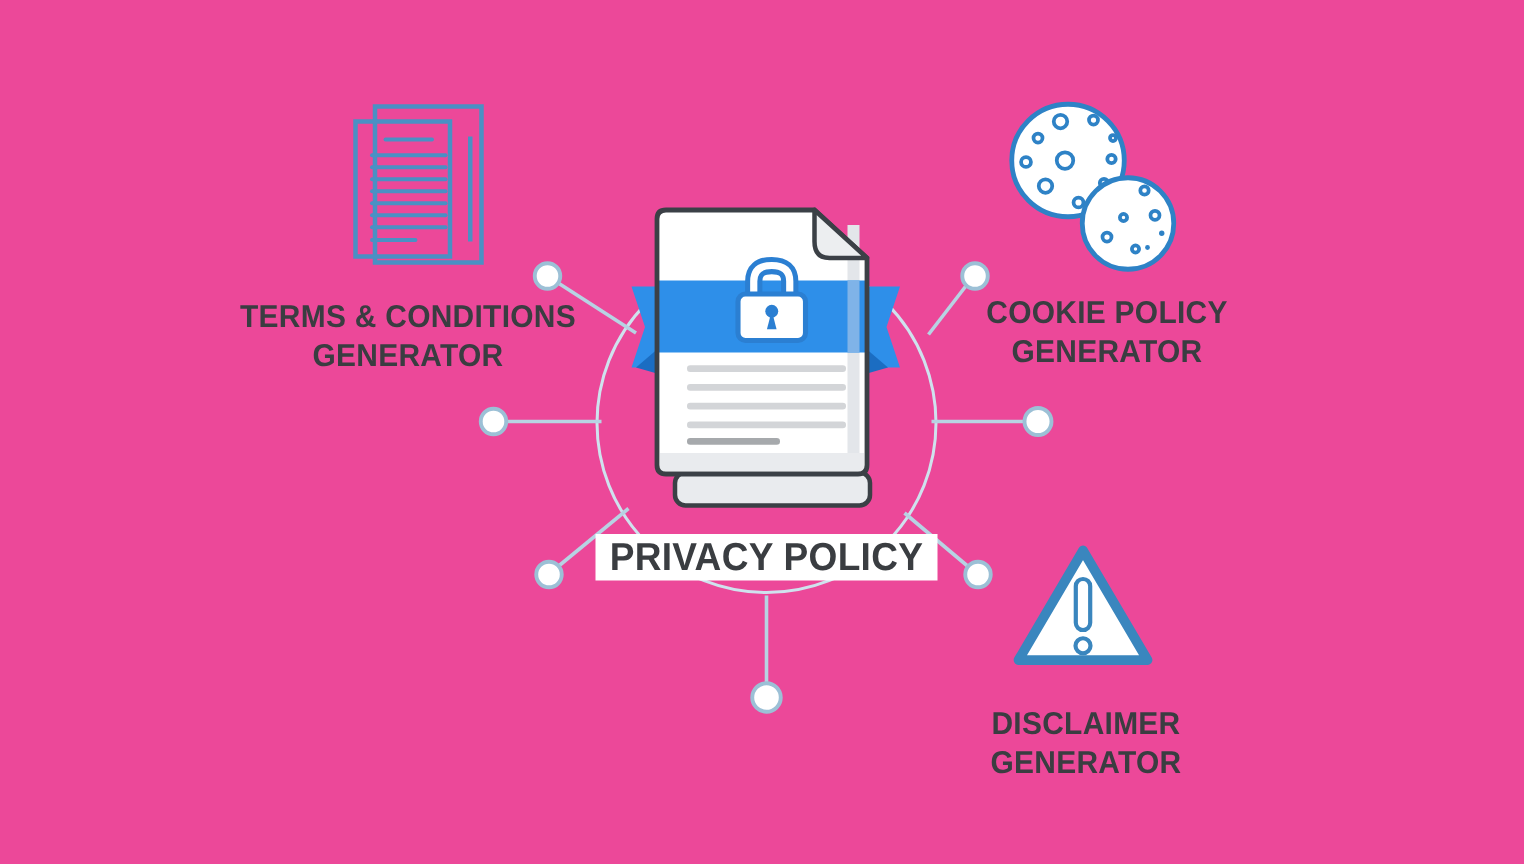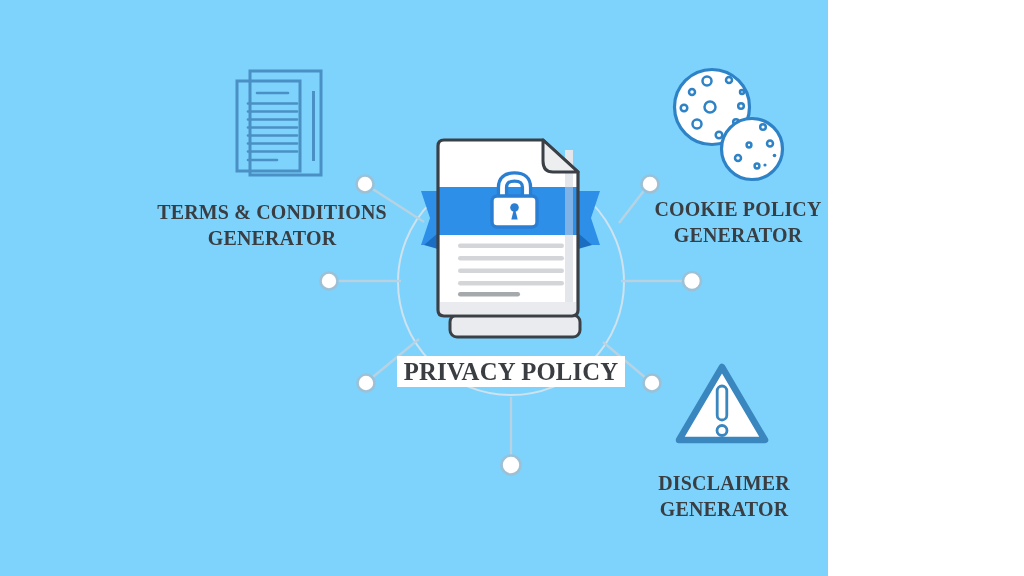--- a/index.html
+++ b/index.html
@@ -1,17 +1,17 @@
 <!DOCTYPE html>
 <html style="--outline-dark: #3b4046; --ribbon-blue: #2e8fe9; --ribbon-fold: #1b6dc2; --lock-blue: #2b7fd2; --papers-blue: #4a90c4; --cookie-blue: #2e82c6; --warning-blue: #3a86be; --connector: #b7d3e3; --node-stroke: #9cc0d6; --hub-circle: #cfe2ee; --label-dark: #3a3d41; --line-gray: #d3d5d8; --line-gray-dark: #a6a9ac; --page-shade: #e9ebee; --background: #ffffff;"><head>
 <meta charset="utf-8">
 <style>
   html,body{margin:0;padding:0;background:#fff;}
-  #stage{position:relative;width:828px;height:576px;background:#7dd3fc;overflow:hidden;
-         font-family:Liberation Serif, serif;}
+  #stage{position:relative;width:1016px;height:576px;background:#ec4899;overflow:hidden;
+         font-family:Liberation Sans, sans-serif;}
   #art{position:absolute;left:0;top:0;}
   .hub{fill:none;stroke:var(--hub-circle,#cfe2ee);stroke-width:2;}
   .conn{stroke:var(--connector,#b7d3e3);stroke-width:2.4;fill:none;}
   .node{fill:#fff;stroke:var(--node-stroke,#9cc0d6);stroke-width:2.6;}
   .dark{stroke:var(--outline-dark,#3b4046);}
   .pageline{fill:var(--line-gray,#d3d5d8);}
   .pageline-dark{fill:var(--line-gray-dark,#a6a9ac);}
   .ribbon{fill:var(--ribbon-blue,#2e8fe9);}
   .ribbon-fold{fill:var(--ribbon-fold,#1b6dc2);}
   .lockstroke{stroke:var(--lock-blue,#2b7fd2);}

